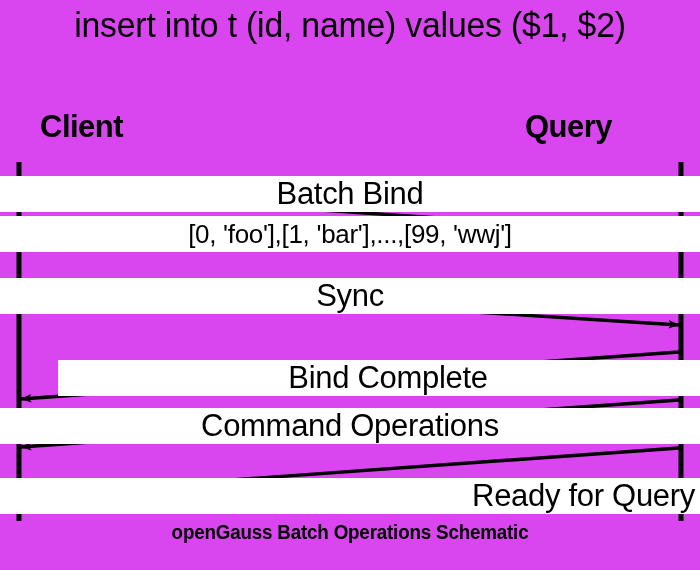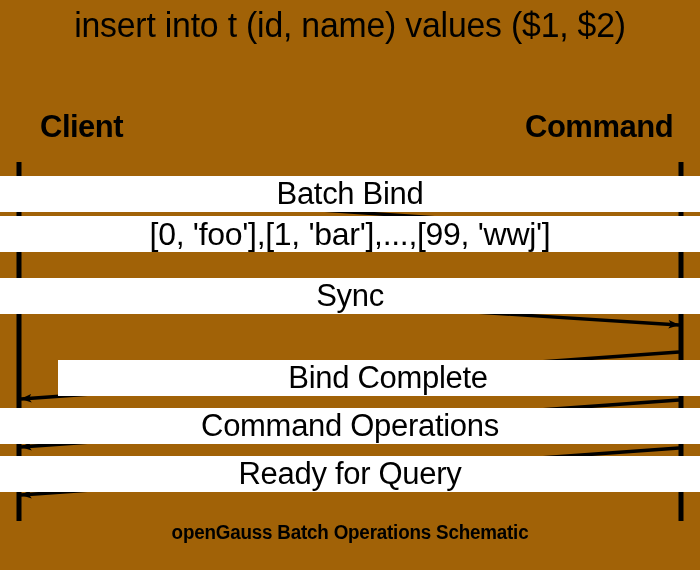--- a/index.html
+++ b/index.html
@@ -4,21 +4,21 @@
 <style>
   html, body {
     margin: 0;
     padding: 0;
     background: #ffffff;
   }
   #stage {
     position: relative;
     width: 700px;
     height: 570px;
-    background: #a16207;
+    background: #d946ef;
     overflow: hidden;
     font-family: "Liberation Sans", "DejaVu Sans", sans-serif;
     color: #000000;
   }
 
   
   #sql-title {
     position: absolute;
     left: 0;
     top: 2px;
@@ -61,25 +61,25 @@
     font-weight: 400;
     line-height: 36px;
     white-space: nowrap;
     text-align: center;
     background: #ffffff;
     color: #000000;
     letter-spacing: -0.3px;
   }
 
   #label-batch-bind-1 { left: 0;   top: 176px; width: 700px; }
-  #label-batch-bind-2 { left: 0;   top: 216px; width: 700px; font-size: 32px; }
+  #label-batch-bind-2 { left: 0;   top: 216px; width: 700px; font-size: 26px; }
   #label-sync         { left: 0;   top: 278px; width: 700px; }
   #label-bind-complete      { left: 14px; top: 360px; width: 660px; margin-left: 44px; }
   #label-command-completion { left: 0; top: 408px; width: 700px; }
-  #label-ready-for-query    { left: 0; top: 456px; width: 700px; }
+  #label-ready-for-query    { left: 0; top: 478px; width: 700px; text-align: right; }
 
   .label-inner {
     display: inline-block;
     background: #ffffff;
     padding: 0 5px;
   }
 
   
   #caption {
     position: absolute;
@@ -97,21 +97,21 @@
   }
 </style>
 </head>
 <body>
 
 <div id="stage">
 
   <div id="sql-title">insert into t (id, name) values ($1, $2)</div>
 
   <div class="actor-label" id="actor-client">Client</div>
-  <div class="actor-label" id="actor-server">Command</div>
+  <div class="actor-label" id="actor-server">Query</div>
 
   <svg id="diagram-svg" viewBox="0 0 700 570">
     <defs>
       <marker id="arrowhead-right" markerWidth="11" markerHeight="9" refX="10.5" refY="4.5" orient="auto" markerUnits="userSpaceOnUse">
         <path d="M0,0.2 L11,4.5 L0,8.8 L2.6,4.5 Z" fill="#000000"></path>
       </marker>
       <marker id="arrowhead-left" markerWidth="11" markerHeight="9" refX="10.5" refY="4.5" orient="auto" markerUnits="userSpaceOnUse">
         <path d="M0,0.2 L11,4.5 L0,8.8 L2.6,4.5 Z" fill="#000000"></path>
       </marker>
     </defs>

